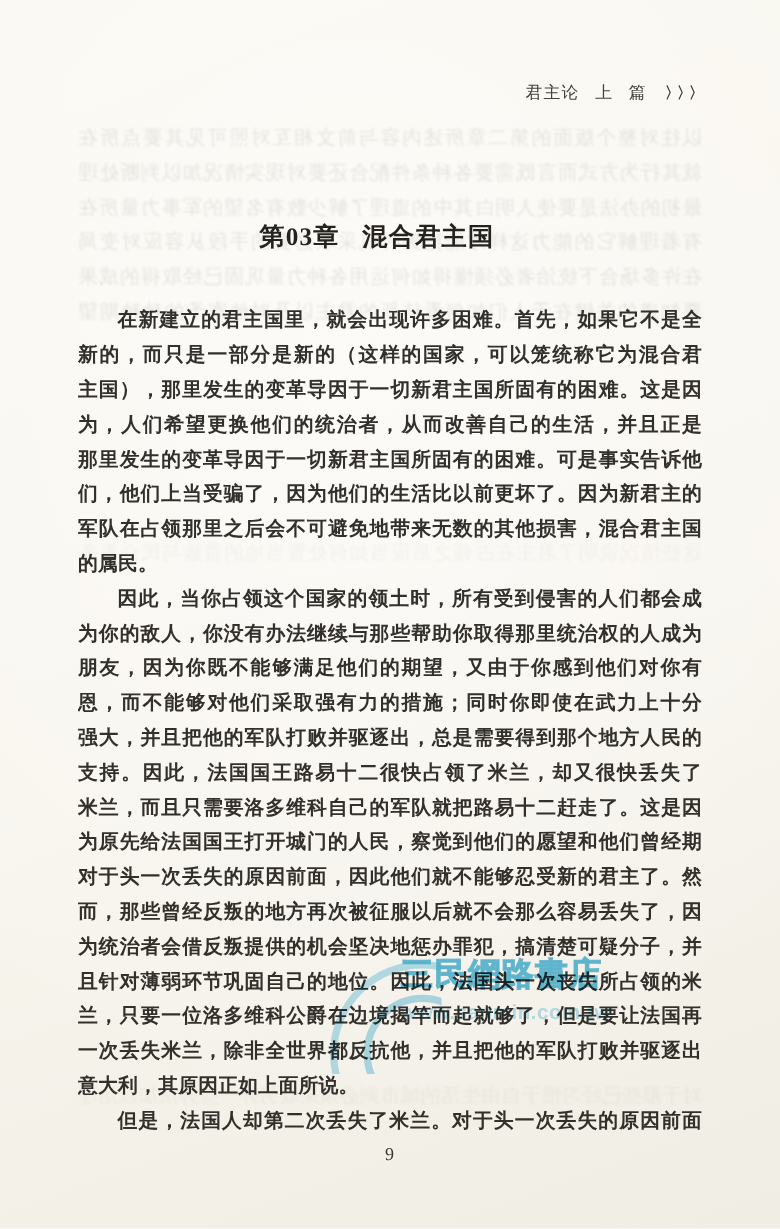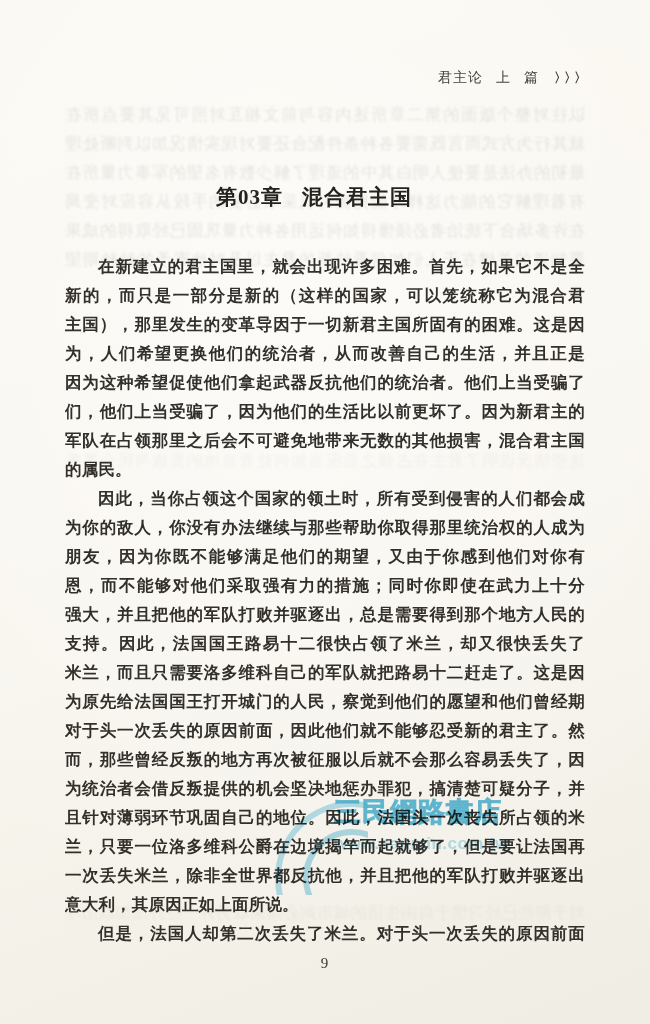--- a/index.html
+++ b/index.html
@@ -115,21 +115,21 @@
   <div class="chapter-title">
     <span>第03章</span><span class="name">混合君主国</span>
   </div>
 
   <div class="body-text">
     <div>
       <div class="line indent">在新建立的君主国里，就会出现许多困难。首先，如果它不是全</div>
       <div class="line">新的，而只是一部分是新的（这样的国家，可以笼统称它为混合君</div>
       <div class="line">主国），那里发生的变革导因于一切新君主国所固有的困难。这是因</div>
       <div class="line">为，人们希望更换他们的统治者，从而改善自己的生活，并且正是</div>
-      <div class="line">因为这种希望促使他们拿起武器反抗他们的统治者。他们上当受骗了</div>
+      <div class="line">那里发生的变革导因于一切新君主国所固有的困难。可是事实告诉他</div>
       <div class="line">们，他们上当受骗了，因为他们的生活比以前更坏了。因为新君主的</div>
       <div class="line">军队在占领那里之后会不可避免地带来无数的其他损害，混合君主国</div>
       <div class="line short">的属民。</div>
     </div>
     <div>
       <div class="line indent">因此，当你占领这个国家的领土时，所有受到侵害的人们都会成</div>
       <div class="line">为你的敌人，你没有办法继续与那些帮助你取得那里统治权的人成为</div>
       <div class="line">朋友，因为你既不能够满足他们的期望，又由于你感到他们对你有</div>
       <div class="line">恩，而不能够对他们采取强有力的措施；同时你即使在武力上十分</div>
       <div class="line">强大，并且把他的军队打败并驱逐出，总是需要得到那个地方人民的</div>

